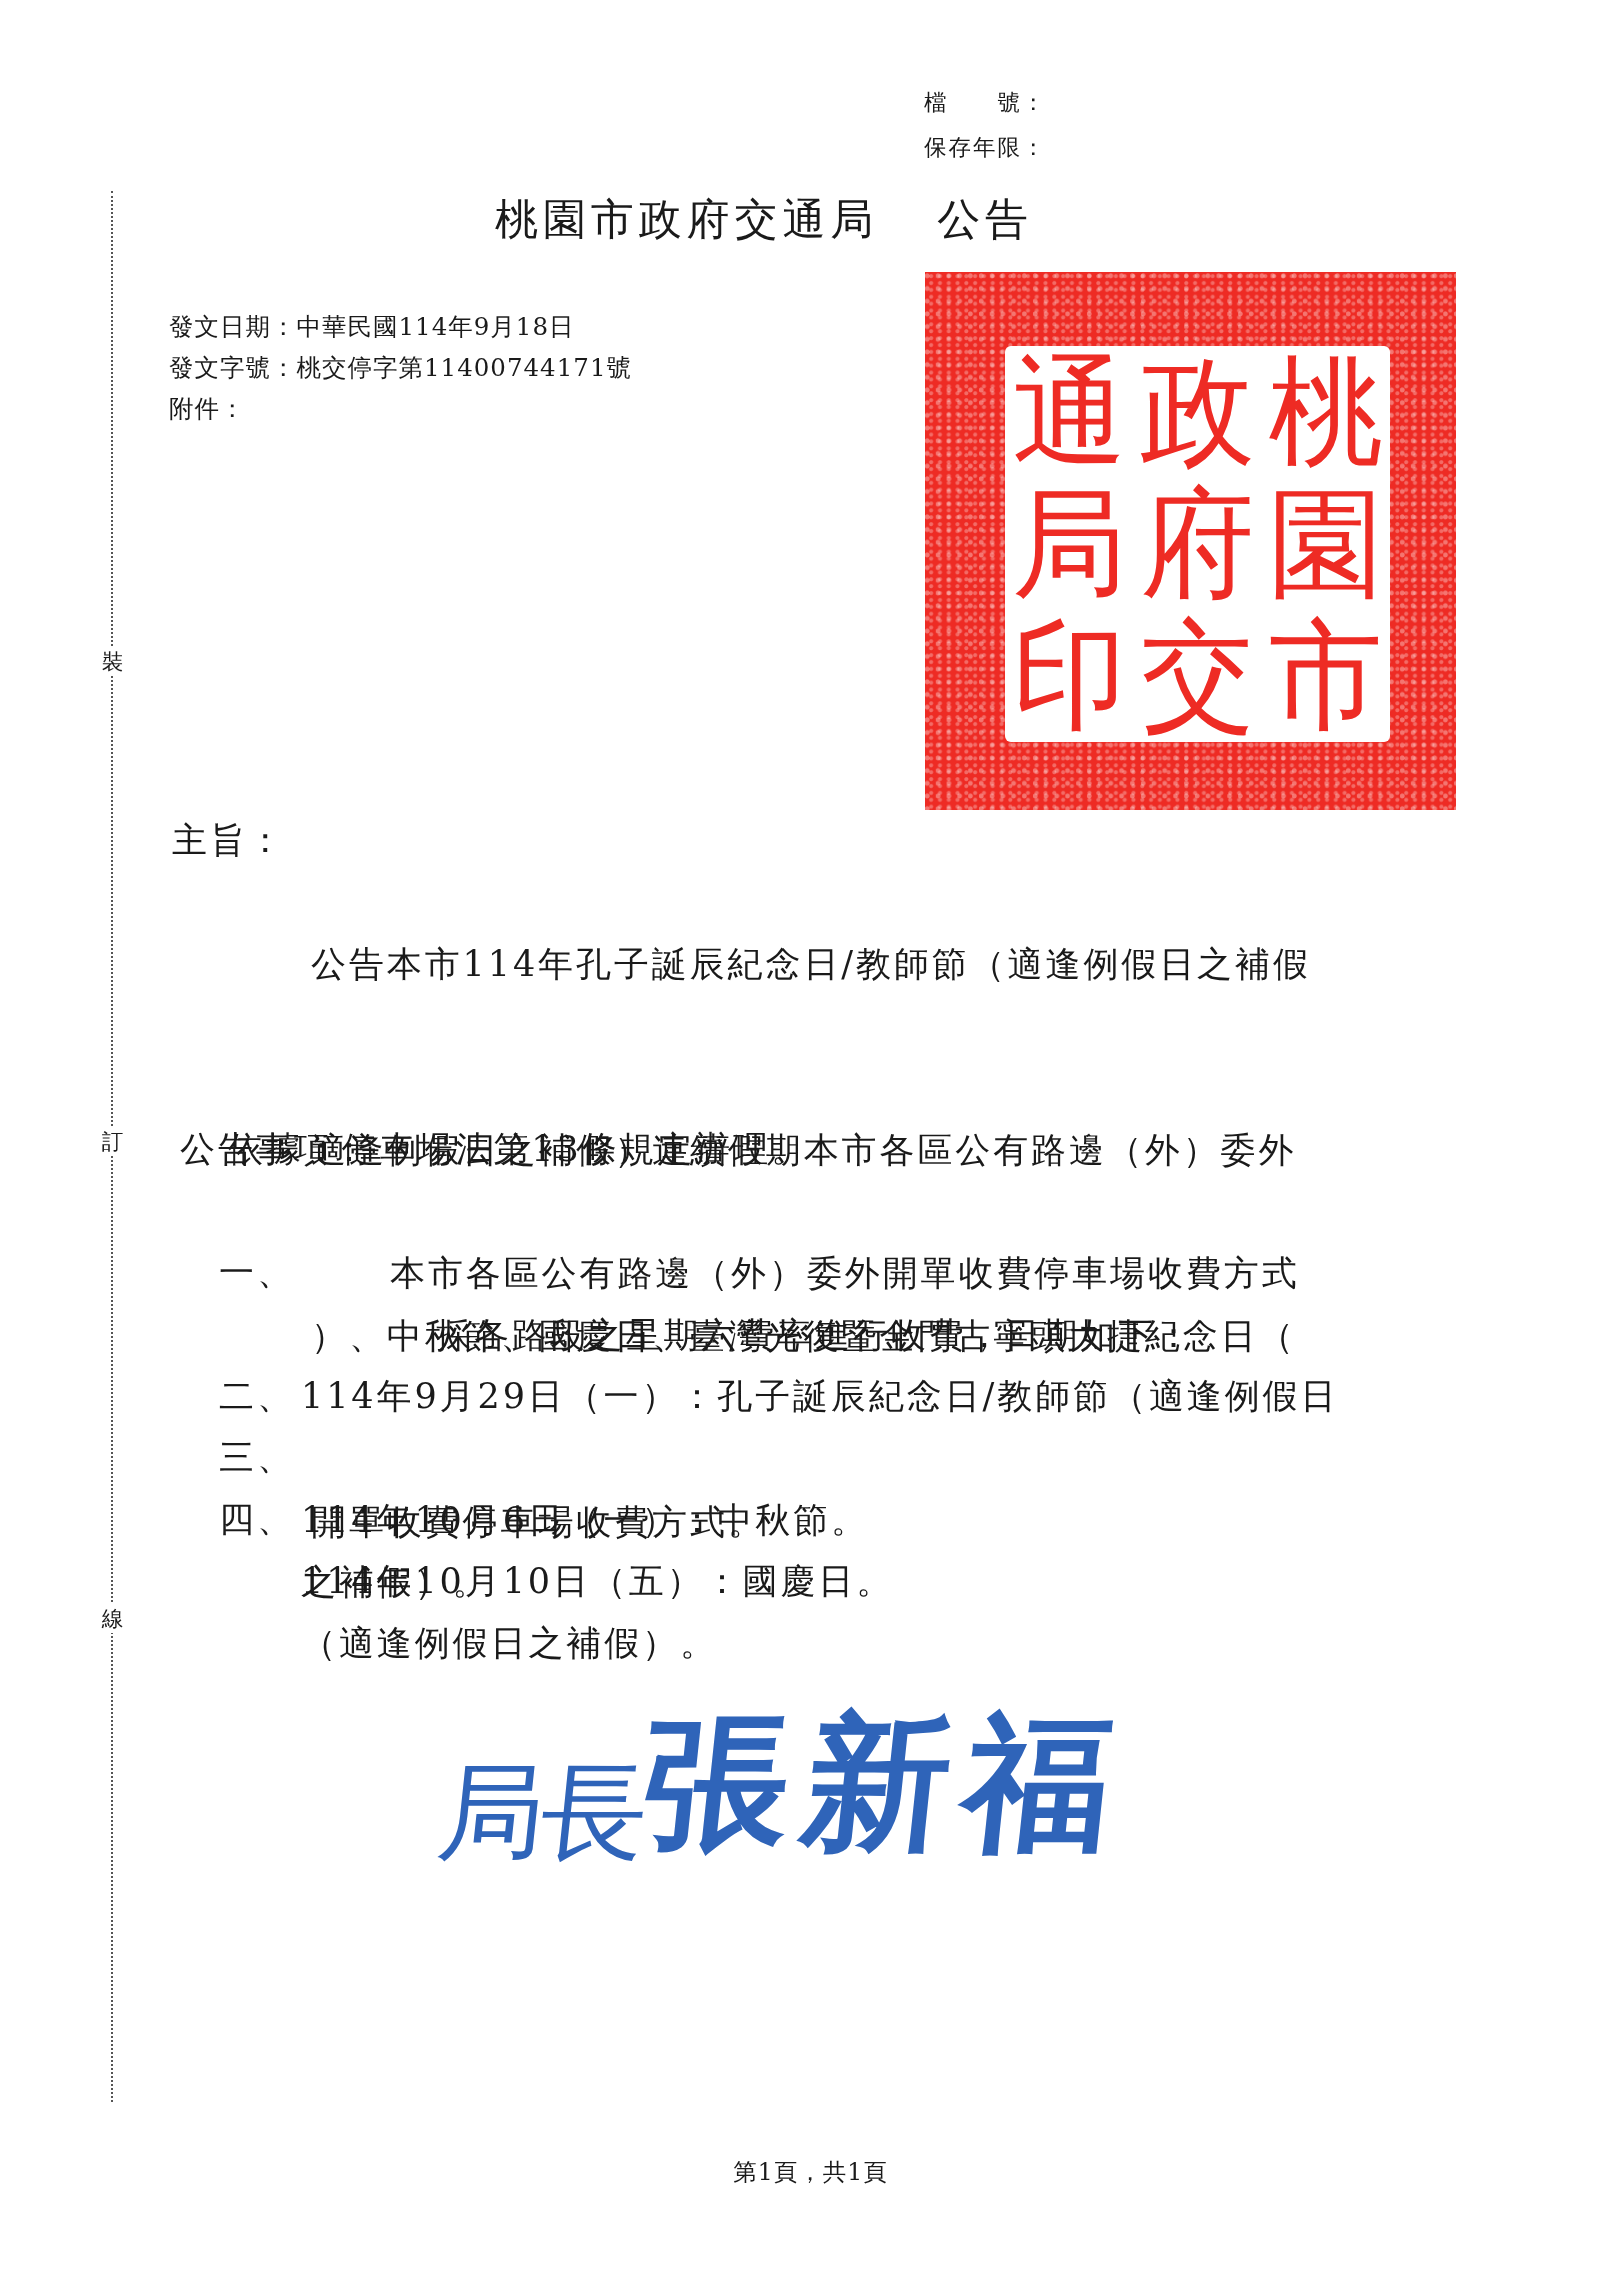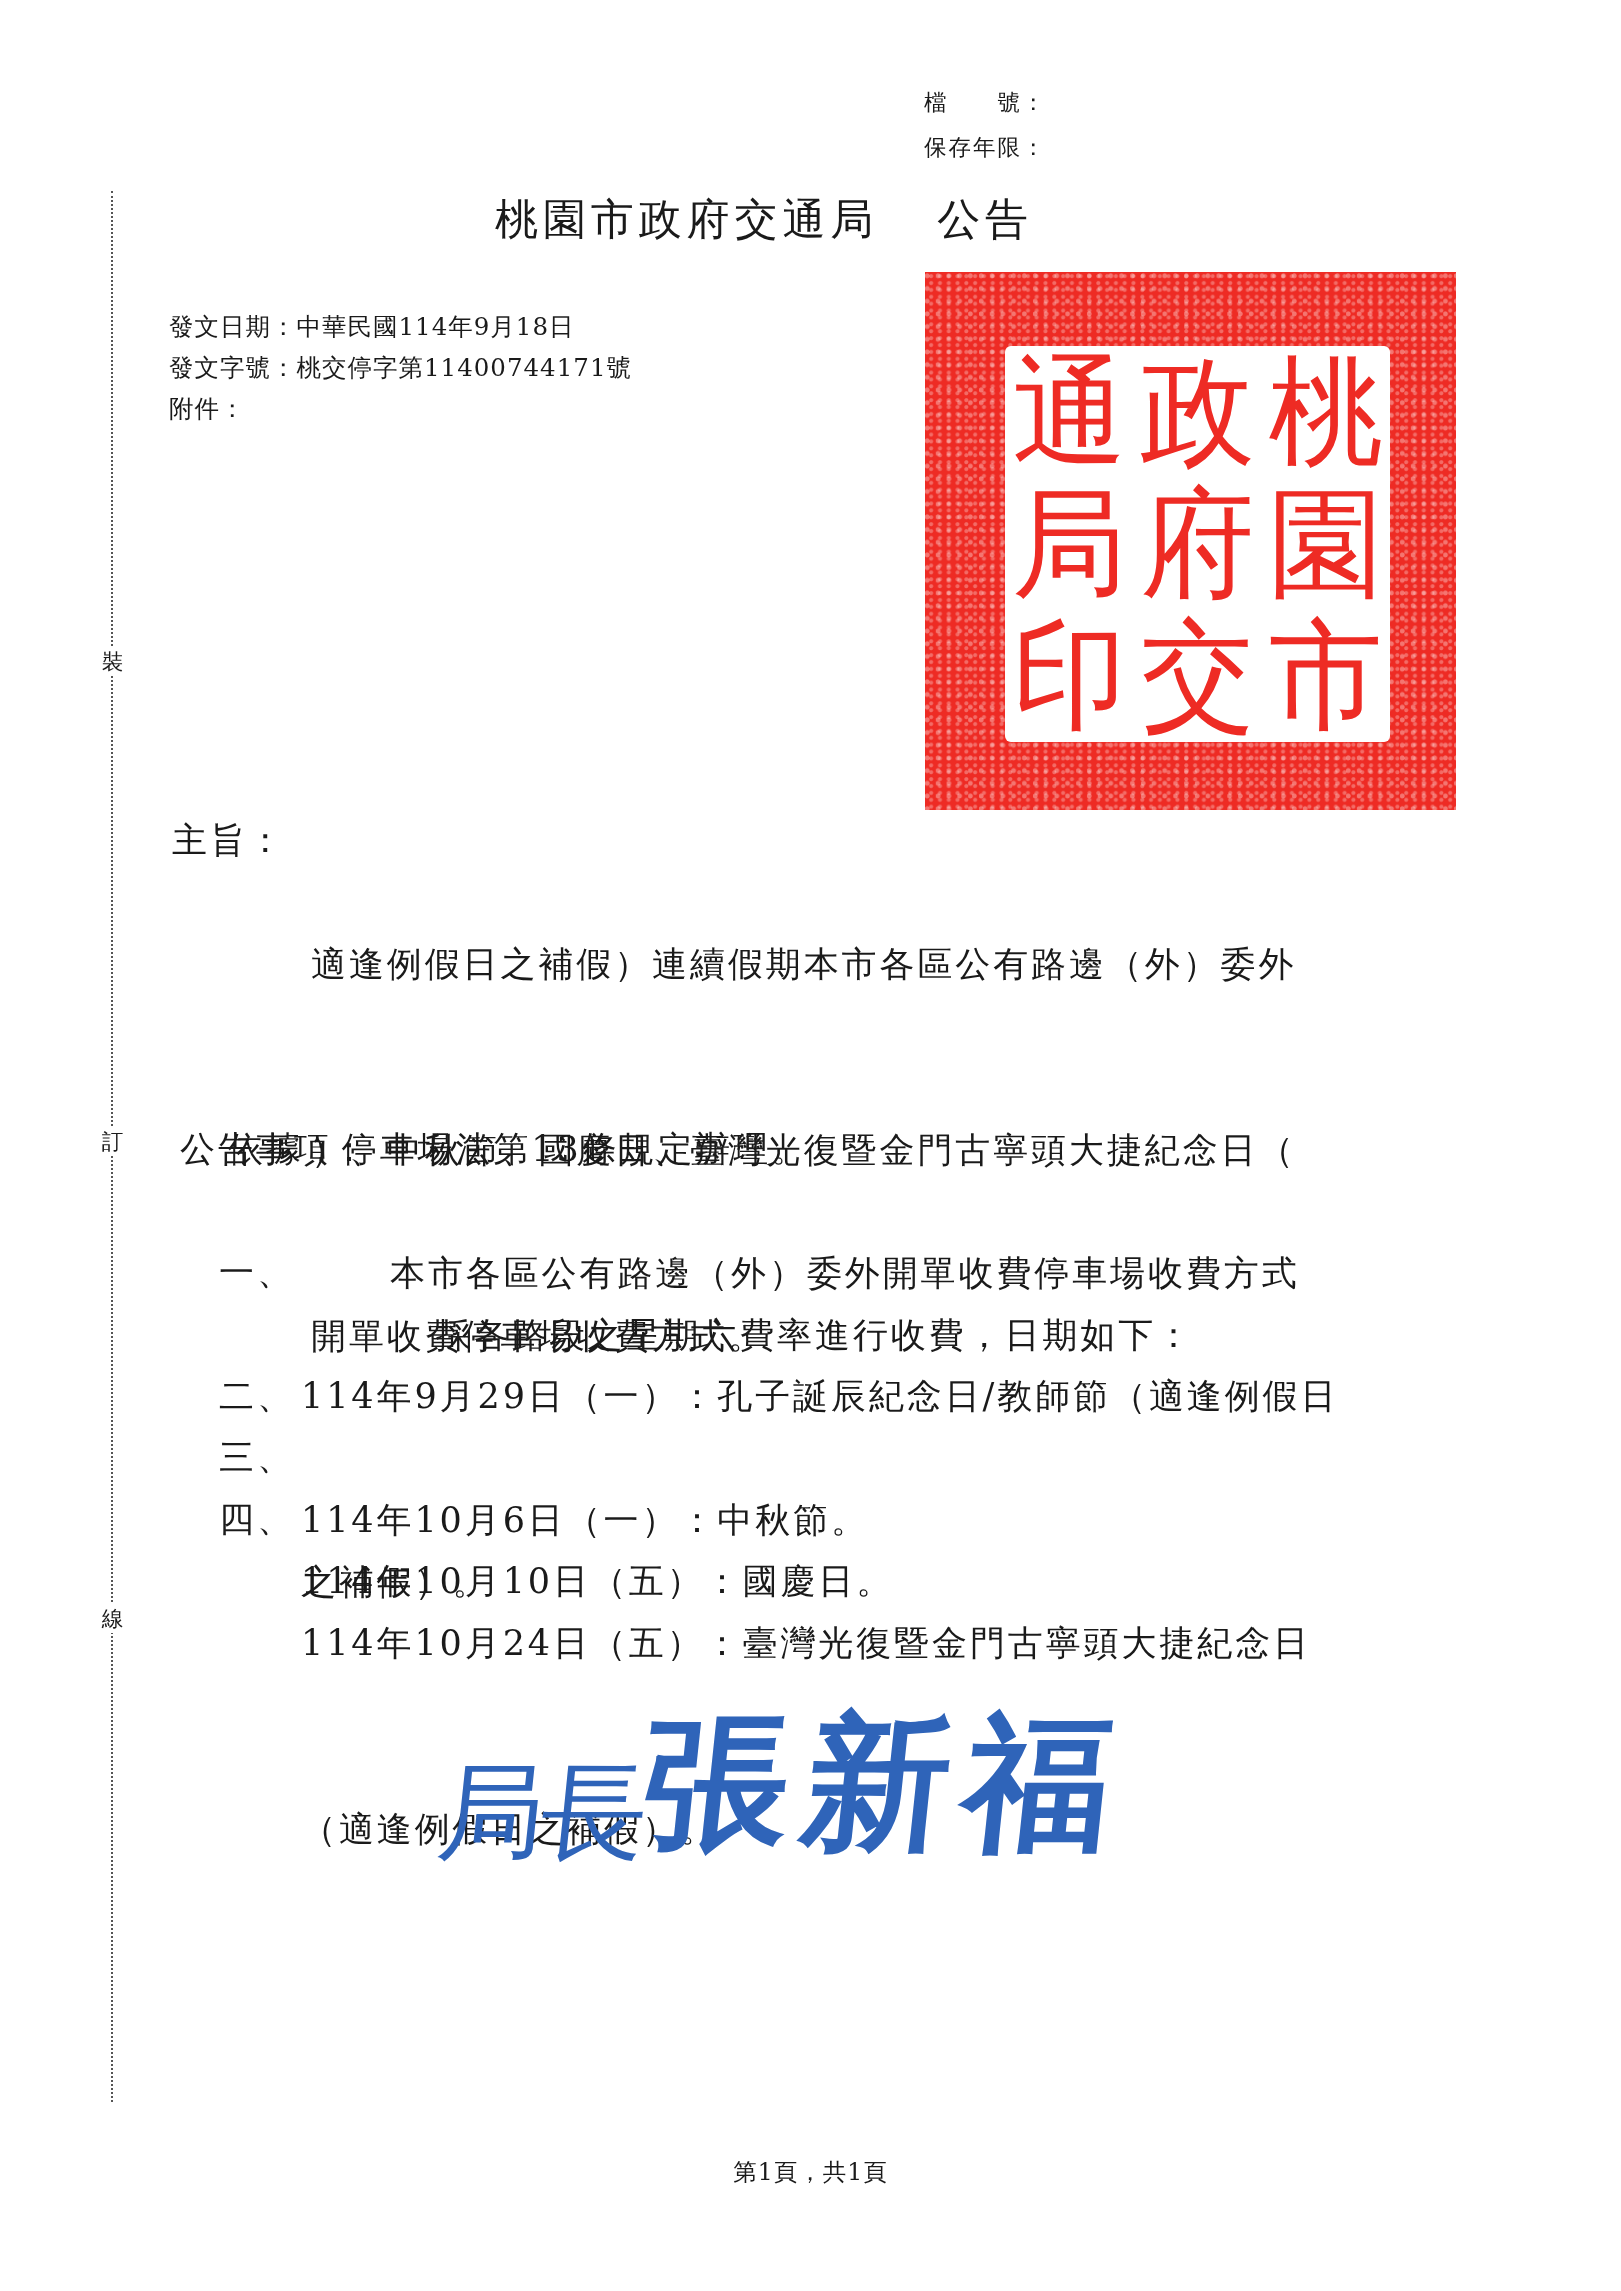--- a/index.html
+++ b/index.html
@@ -96,20 +96,21 @@
     <div class="seal-char">交</div>
     <div class="seal-char">市</div>
   </div>
 </div>
 
 <div class="abs body">
 
   <div class="para" style="left:0; top:0;">
     <span class="abs" style="left:0; top:0; line-height:62px;">主旨：</span>
     <div style="position:absolute; left:139px; top:0;">
+      <span class="line">公告本市114年孔子誕辰紀念日/教師節（適逢例假日之補假</span>
       <span class="line">適逢例假日之補假）連續假期本市各區公有路邊（外）委外</span>
       <span class="line">）、中秋節、國慶日、臺灣光復暨金門古寧頭大捷紀念日（</span>
       <span class="line">開單收費停車場收費方式。</span>
     </div>
   </div>
 
   <div class="para" style="left:0; top:247px;">
     <span>依據：</span><span>停車場法第13條規定辦理。</span>
   </div>
 
@@ -141,21 +142,20 @@
   <div class="para" style="left:47px; top:617px;">
     <span class="abs" style="left:0; top:0; line-height:62px;">三、</span>
     <div style="position:absolute; left:82px; top:0;">
       <span class="line">114年10月10日（五）：國慶日。</span>
     </div>
   </div>
 
   <div class="para" style="left:47px; top:679px;">
     <span class="abs" style="left:0; top:0; line-height:62px;">四、</span>
     <div style="position:absolute; left:82px; top:0;">
-      <span class="line">114年10月24日（五）：臺灣光復暨金門古寧頭大捷紀念日</span>
       <span class="line">（適逢例假日之補假）。</span>
     </div>
   </div>
 </div>
 
 <div class="abs signature">
   <span class="sig-title">局長</span><span class="sig-name">張新福</span>
 </div>
 
 <div class="abs footer">第1頁，共1頁</div>

